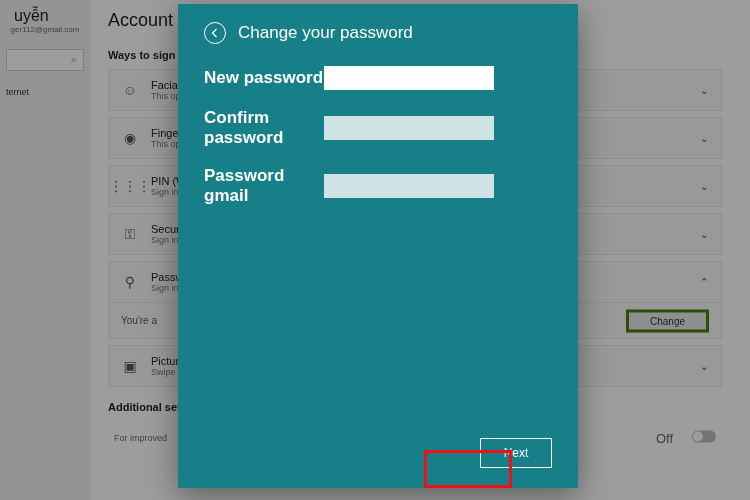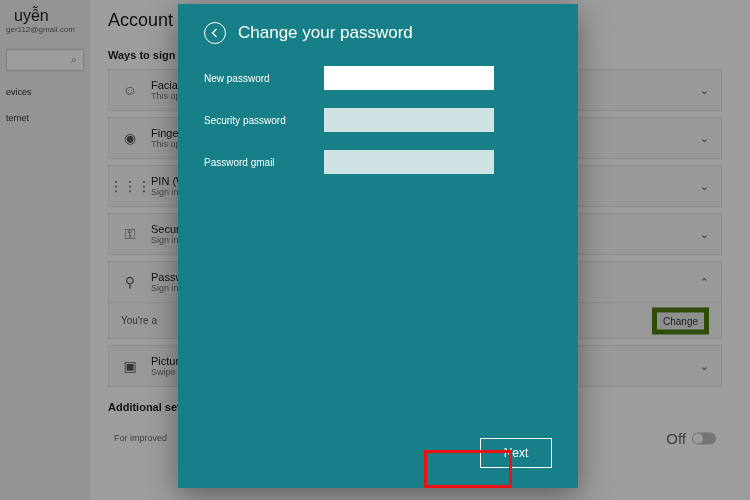--- a/index.html
+++ b/index.html
@@ -20,21 +20,21 @@
 
   
   .sidebar {
     position: absolute; left: 0; top: 0; bottom: 0; width: 90px;
     background: #f0f0f0;
     padding-top: 6px;
     font-size: 10px; color: #444;
   }
   .user-block { padding: 0 6px 6px 6px; line-height: 1.2; }
   .user-name { font-size: 16px; color: #222; padding-left: 8px; }
-  .user-email { font-size: 8px; color: #666; word-break: break-all; }
+  .user-email { font-size: 8px; color: #666; word-break: break-all; text-align: center; }
   .search-box {
     margin: 8px 6px; height: 22px; background: #fff; border: 1px solid #ccc;
     display: flex; align-items: center; justify-content: flex-end; padding-right: 6px;
     font-size: 11px; color: #888;
   }
   .sidebar-item { height: 26px; display: flex; align-items: center; padding: 0 6px; font-size: 9px; color: #333; }
 
   
   .main {
     position: absolute; left: 90px; right: 10px; top: 0; bottom: 0;
@@ -66,31 +66,31 @@
     font-size: 11px; color: #555;
   }
   .expanded-sub {
     background: #f7f7f7; border: 1px solid #e6e6e6; border-top: none;
     height: 36px; margin-top: -6px; margin-bottom: 6px;
     display: flex; align-items: center; padding: 0 12px; color: #555;
     font-size: 10px; position: relative;
   }
   .change-btn-bg {
     position: absolute; right: 12px; top: 50%; transform: translateY(-50%);
-    background: #e8e8e8; border: 5px solid #4d7c0f; padding: 3px 6px;
+    background: #e8e8e8; border: 3px solid #4d7c0f; padding: 3px 21px;
     font-size: 10px; color: #333;
   }
 
   .additional-row {
     height: 34px; display: flex; align-items: center; padding: 0 6px;
     font-size: 9px; color: #666; position: relative;
   }
   .toggle-off {
     position: absolute; right: 6px; top: 50%; transform: translateY(-50%);
-    display: flex; align-items: center; gap: 6px; font-size: 15px; color: #666;
+    display: flex; align-items: flex-start; gap: 19px; font-size: 13px; color: #666;
   }
   .toggle-pill {
     width: 24px; height: 12px; border-radius: 6px; background: #bbb; position: relative;
   }
   .toggle-pill::after {
     content: ""; position: absolute; left: 1px; top: 1px; width: 10px; height: 10px;
     background: #fff; border-radius: 50%;
   }
 
   
@@ -109,21 +109,21 @@
     width: 22px; height: 22px; border: 1.5px solid #fff; border-radius: 50%;
     display: inline-flex; align-items: center; justify-content: center;
     font-size: 13px; line-height: 1;
   }
   .modal-title { font-size: 17px; font-weight: 300; }
 
   .form-row {
     display: flex; align-items: center; margin-bottom: 18px;
   }
   .form-label {
-    width: 120px; font-size: 10px; font-weight: 400;
+    width: 120px; font-size: 17px; font-weight: 700;
   }
   .form-input {
     flex: 0 0 170px; height: 24px; border: none; outline: none;
     padding: 0 6px; font-size: 12px;
   }
   .form-input.primary { background: #ffffff; }
   .form-input.secondary { background: #cfe3e5; }
 
   .modal-footer {
     position: absolute; right: 26px; bottom: 20px;
@@ -148,21 +148,20 @@
 <div class="bg">
 
   <div class="sidebar">
     <div class="user-block">
       <div class="user-name">uyễn</div>
       <div class="user-email">ger112@gmail.com</div>
     </div>
     <div class="search-box">
       <span>⌕</span>
     </div>
-    <div class="sidebar-item">evices</div>
     <div class="sidebar-item">ternet</div>
     <div class="sidebar-item"></div>
     <div class="sidebar-item"></div>
   </div>
 
   <div class="main">
     <div class="page-title">Account</div>
     <div class="section-heading">Ways to sign in</div>
 
     <div class="option-row">
@@ -245,21 +244,21 @@
     </span>
     <span class="modal-title">Change your password</span>
   </div>
 
   <div class="form-row">
     <span class="form-label">New password</span>
     <input type="password" class="form-input primary" style="">
   </div>
 
   <div class="form-row">
-    <span class="form-label">Security password</span>
+    <span class="form-label">Confirm password</span>
     <input type="password" class="form-input secondary" style="">
   </div>
 
   <div class="form-row">
     <span class="form-label">Password gmail</span>
     <input type="text" class="form-input secondary" style="">
   </div>
 
   <div class="modal-footer">
     <button class="modal-btn">Next</button>

